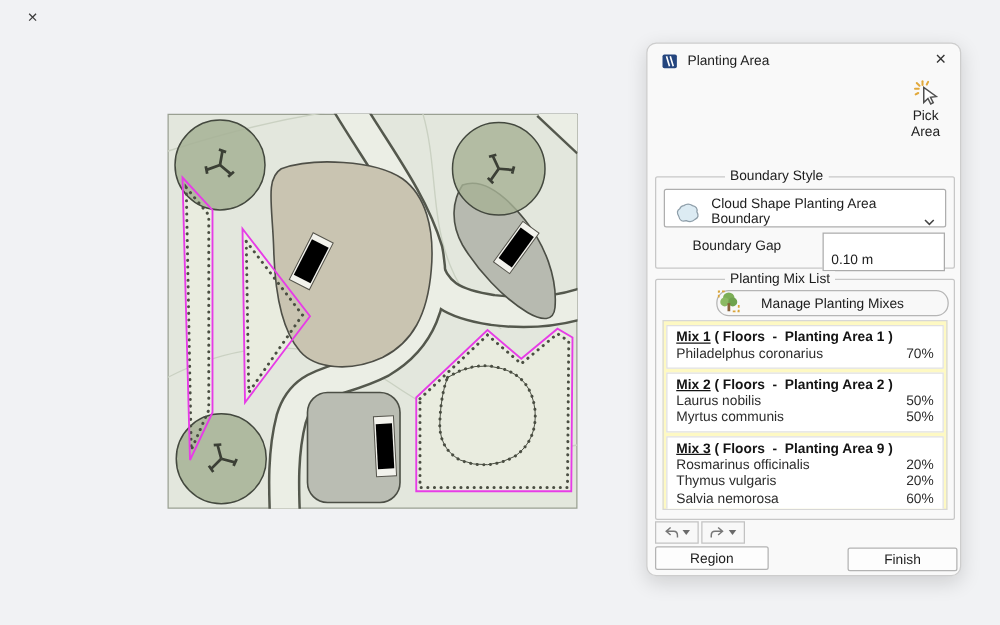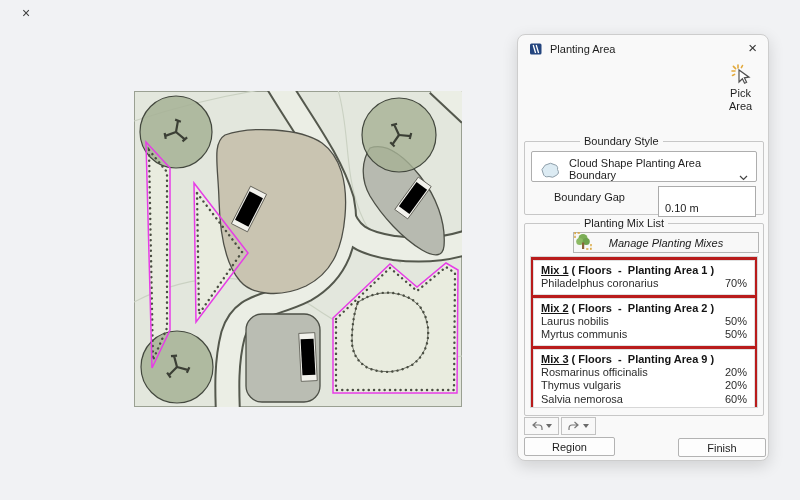--- a/index.html
+++ b/index.html
@@ -49,27 +49,27 @@
   .dropdown .chev{margin-right:8px;}
   .gap-label{position:absolute;left:8px;top:49px;font-size:11px;color:#1e1e1e;padding-left:21px;}
   .gap-input{
     position:absolute;right:7px;top:44px;width:90px;height:17px;background:#fff;
     border:1px solid #ababab;font-size:11px;color:#1b1b1b;padding:12px 0 0 6px;
     font-family:"Liberation Sans",sans-serif;
   }
   .gb-mix{top:188px;height:191px;}
   .manage-btn{
     position:absolute;left:48px;top:8px;width:184px;height:19px;
-    background:#f8f8f8;border:1px solid #b5b5b5;border-radius:0;
-    font-size:11px;color:#1c1c1c;display:flex;align-items:center;justify-content:center;font-style:italic;
+    background:#f8f8f8;border:1px solid #b5b5b5;border-radius:10px;
+    font-size:11px;color:#1c1c1c;display:flex;align-items:center;justify-content:center;
   }
   .manage-icon{position:absolute;left:46px;top:5px;width:24px;height:24px;}
   .mix-list{
     position:absolute;left:5px;top:32px;width:226px;height:150px;
-    background:#b91c1c;border:1px solid #d7d7d7;overflow:hidden;
+    background:#fef9c3;border:1px solid #d7d7d7;overflow:hidden;
   }
   .mix-block{
     background:#fff;border:1px solid #e0e0e0;margin:3px 2px;padding:2px 7px 3px 7px;
   }
   .mix-title{font-size:11px;font-weight:bold;color:#141414;line-height:14px;}
   .mix-name{text-decoration:underline;}
   .mix-scope{white-space:pre;}
   .plant-row{display:flex;justify-content:space-between;font-size:11px;color:#2c2c2c;line-height:13.5px;}
   .undo-row{position:absolute;left:6px;top:382px;display:flex;gap:2px;}
   .ur-btn{

